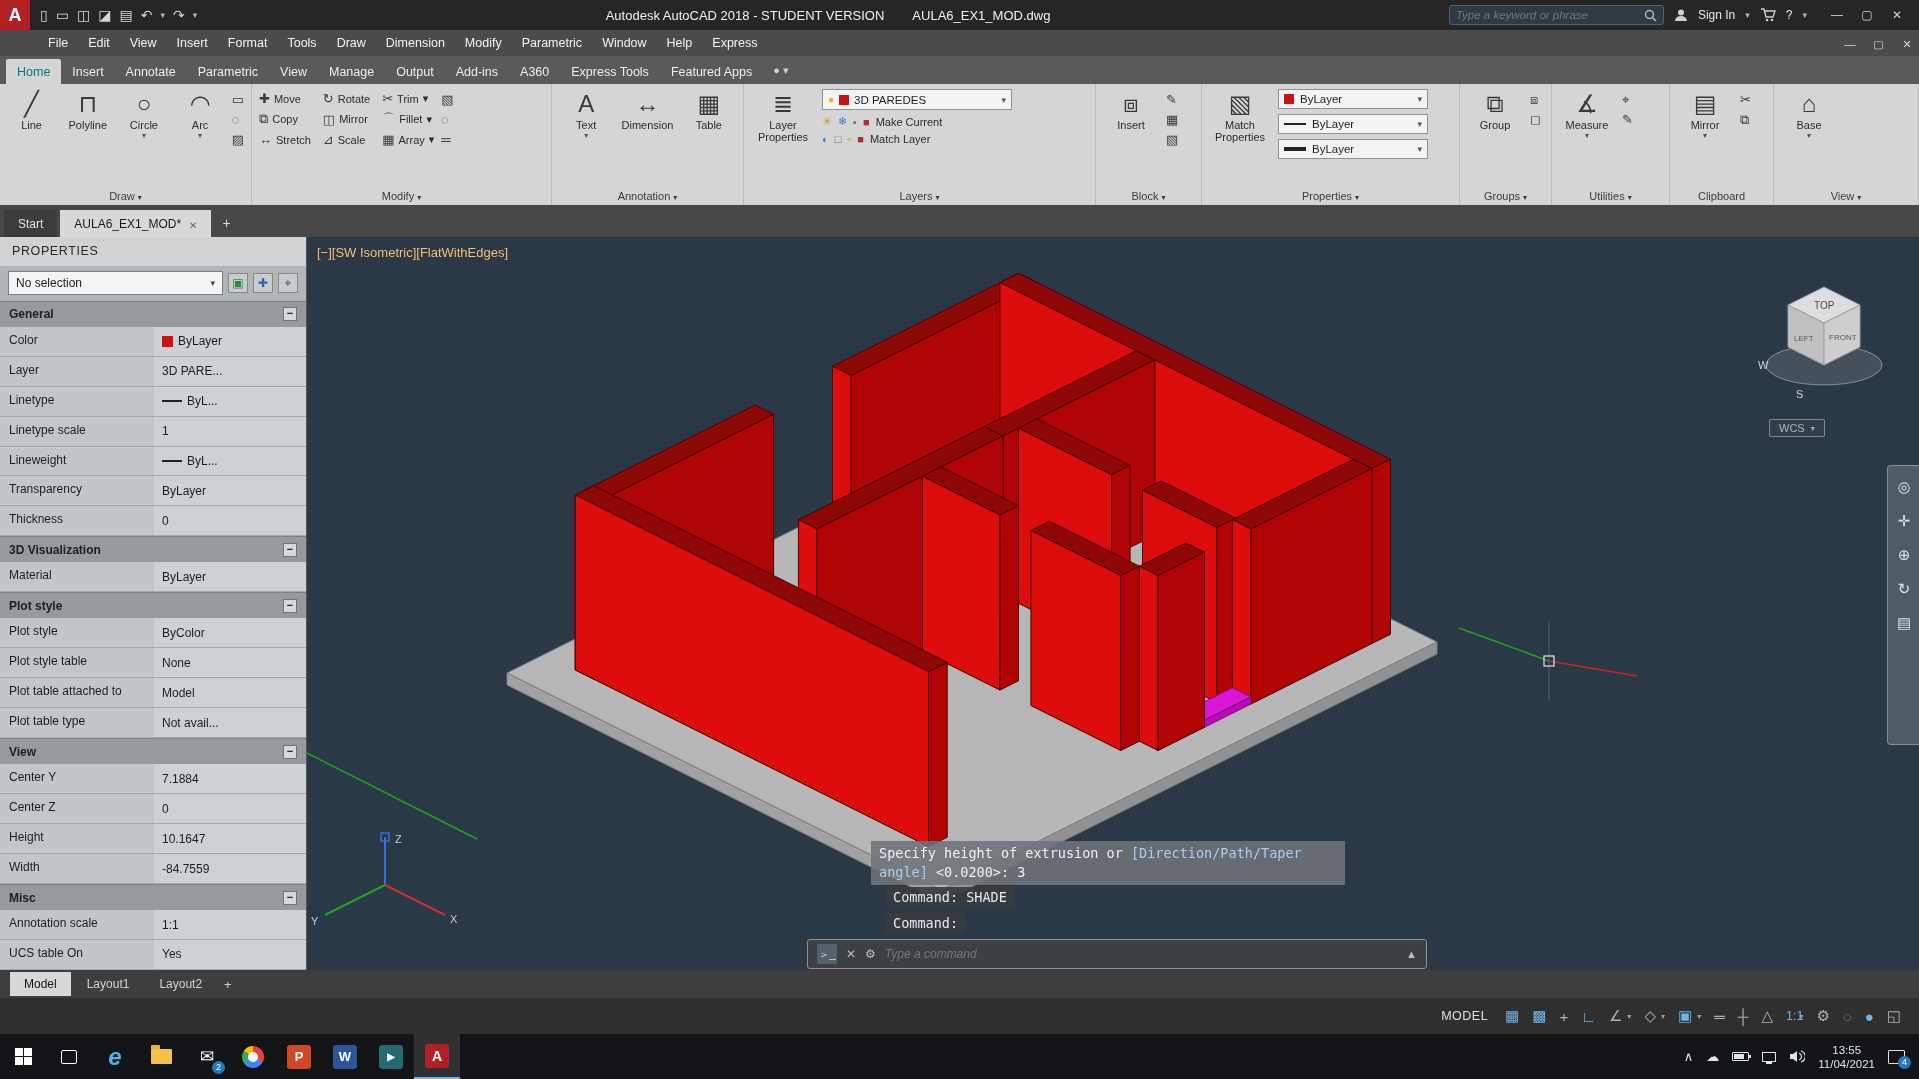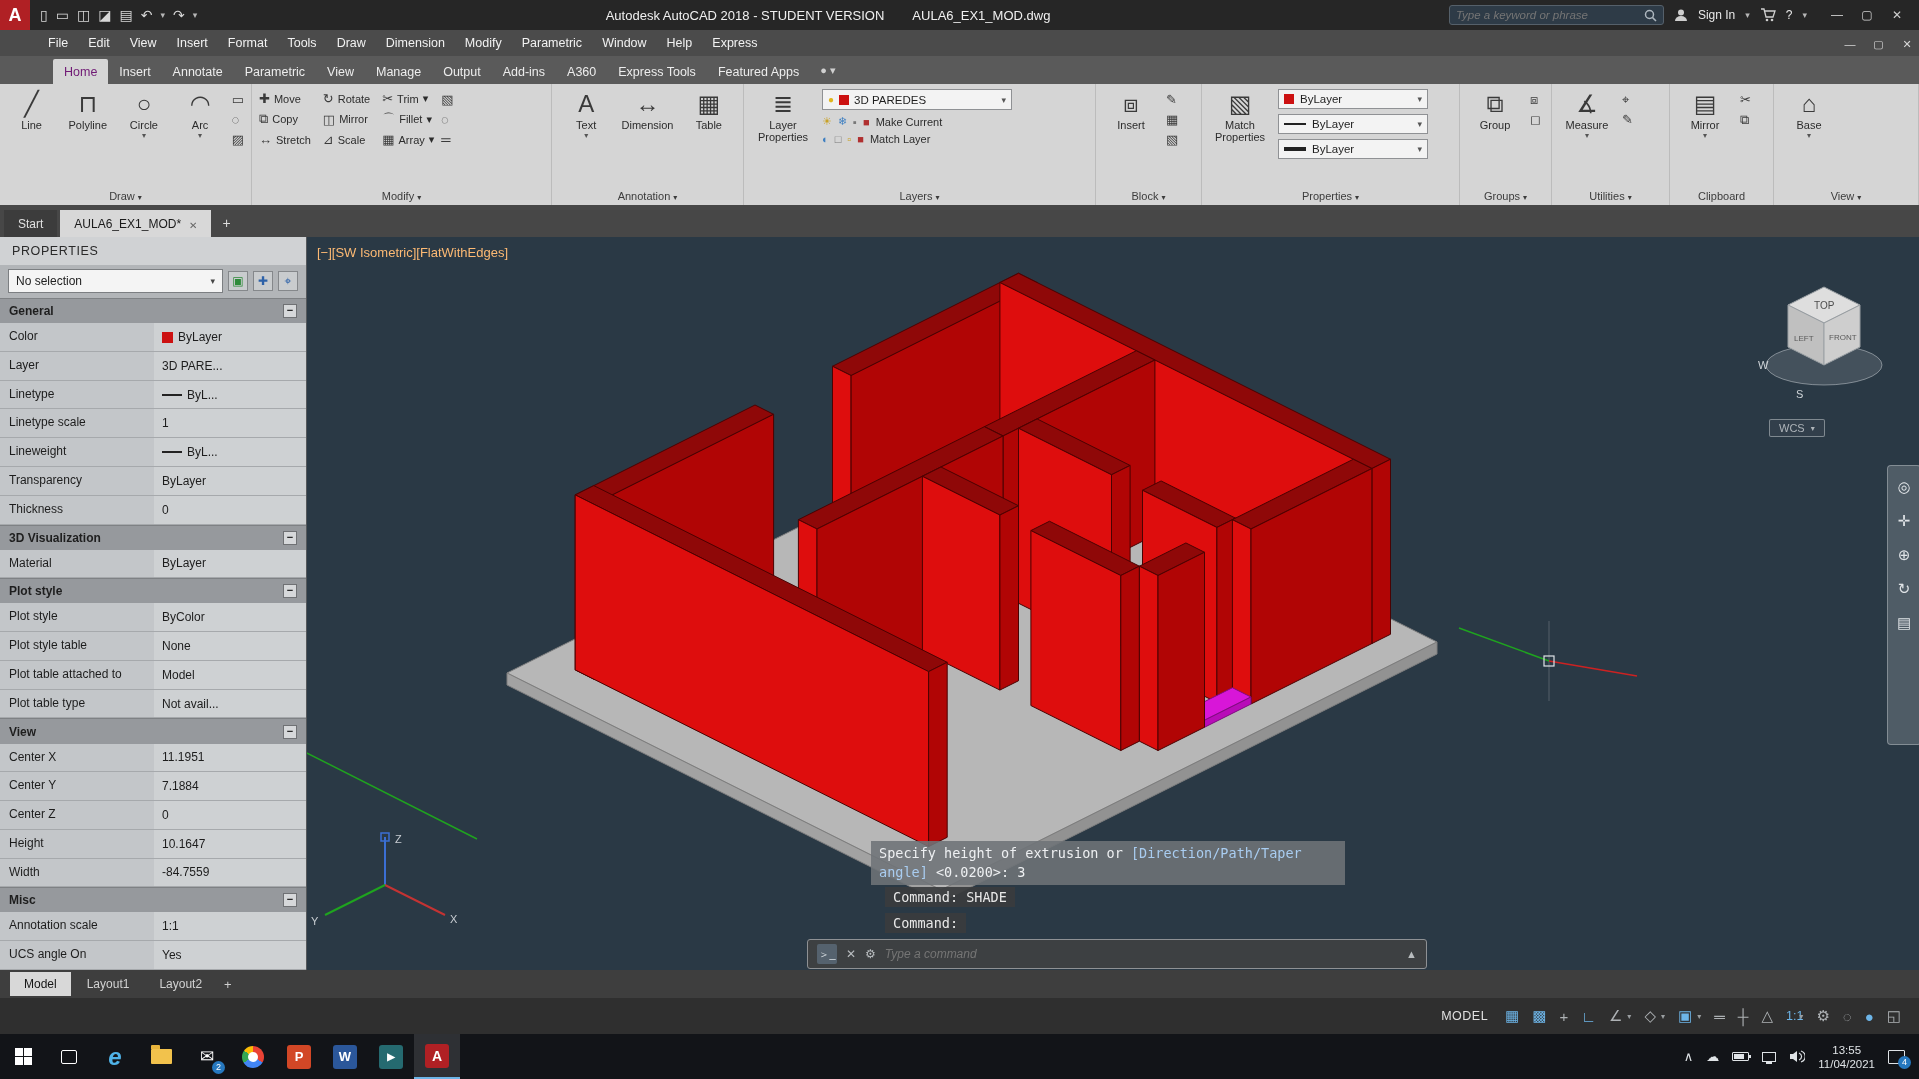--- a/index.html
+++ b/index.html
@@ -28,21 +28,21 @@
 
   
   .menubar { height:26px; background:#4b4b4b; display:flex; align-items:center; padding-left:38px; flex:0 0 26px; }
   .menu-item { padding:0 10px; font-size:12.5px; color:#f2f2f2; }
   .menubar .spacer { flex:1; }
   .mwin span { width:24px; display:inline-block; text-align:center; color:#d8d8d8; font-size:11px; }
 
   
   .ribbontabs { height:28px; background:#5a5a5a; display:flex; align-items:flex-end; padding-left:6px; flex:0 0 28px; }
   .rtab { padding:6px 11px 5px; font-size:12.5px; color:#ededed; }
-  .rtab.active { background:#d5d5d5; color:#701a75; border-radius:2px 2px 0 0;margin-left:47px; }
+  .rtab.active { background:#d5d5d5; color:#0f766e; border-radius:2px 2px 0 0; }
   .rtab-extra { margin-left:10px; color:#d0d0d0; font-size:11px; align-self:center; }
 
   
   .ribbon { height:121px; background:#d5d5d5; display:flex; flex:0 0 121px; }
   .rpanel { display:flex; flex-direction:column; border-right:1px solid #bcbcbc; }
   .rbody { flex:1; display:flex; align-items:flex-start; padding:5px 7px 0; gap:7px; }
   .rcap { height:17px; font-size:11px; color:#3c3c3c; text-align:center; line-height:16px; }
   .rcap .caret { font-size:8px; }
   .bigbtn { display:flex; flex-direction:column; align-items:center; width:56px; }
   .bigico { font-size:24px; line-height:30px; color:#3a3a3a; }
@@ -620,26 +620,20 @@
         <span class="pvalue">
             <span>Not avail...</span>
           </span>
       </div>
 
       <div class="psec">
         <span>View</span>
           <span class="minus">−</span>
       </div>
       <div class="prow">
-        <span class="plabel">Center X</span>
-        <span class="pvalue">
-            <span>11.1951</span>
-          </span>
-      </div>
-      <div class="prow">
         <span class="plabel">Center Y</span>
         <span class="pvalue">
             <span>7.1884</span>
           </span>
       </div>
       <div class="prow">
         <span class="plabel">Center Z</span>
         <span class="pvalue">
             <span>0</span>
           </span>
@@ -661,21 +655,21 @@
         <span>Misc</span>
           <span class="minus">−</span>
       </div>
       <div class="prow">
         <span class="plabel">Annotation scale</span>
         <span class="pvalue">
             <span>1:1</span>
           </span>
       </div>
       <div class="prow">
-        <span class="plabel">UCS angle On</span>
+        <span class="plabel">UCS table On</span>
         <span class="pvalue">
             <span>Yes</span>
           </span>
       </div>
     </div>
 
     <div class="canvas">
       <svg id="scene" width="1613" height="733" viewBox="0 0 1613 733">
         <g id="model-group">
             <polygon points="200,436 696,188 1130,405 634,653" fill="#b7b7b7" stroke="#7f7f7f" stroke-width="1"></polygon>

